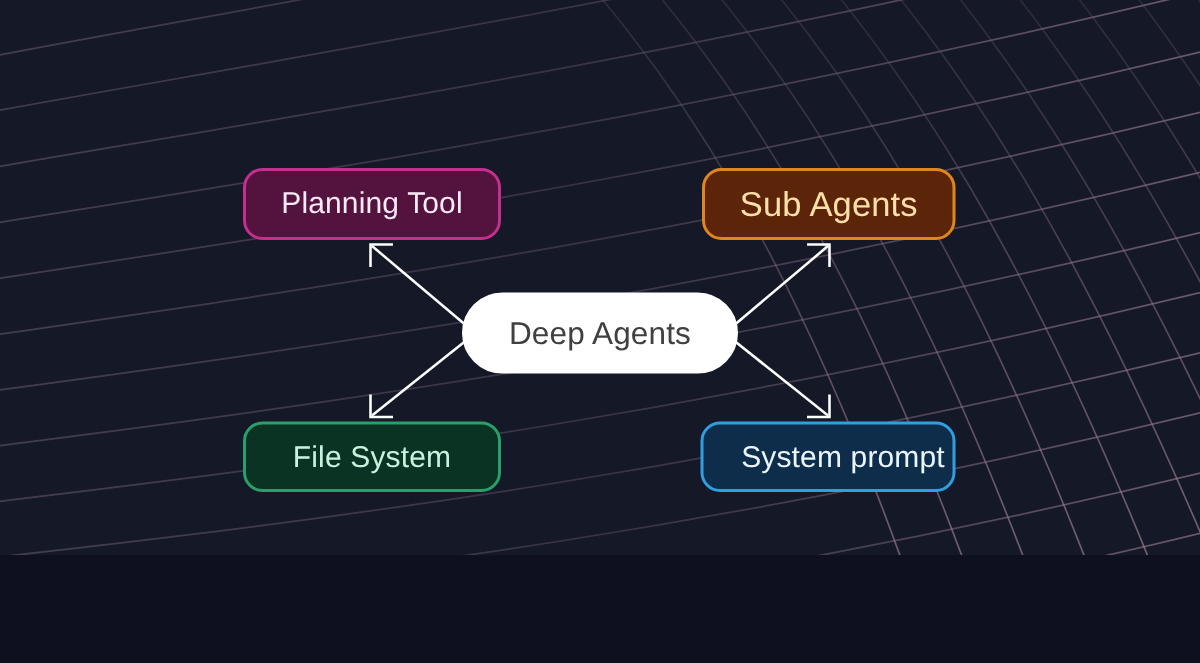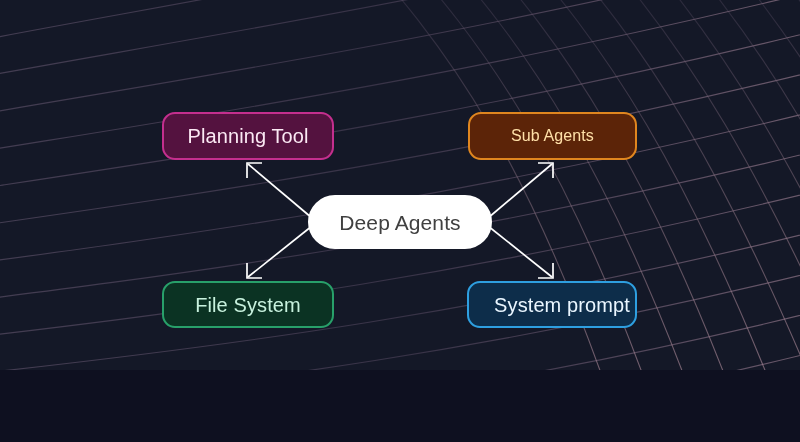--- a/index.html
+++ b/index.html
@@ -85,21 +85,21 @@
 
   #node-sub-agents {
     left: 468px;
     top: 112px;
     width: 169px;
     height: 48px;
     border-radius: 13px;
     background: #5c2408;
     border-color: #e0861f;
     color: #ffe0a8;
-    font-size: 16px;
+    font-size: 23px;
   }
 
   #node-file-system {
     left: 162px;
     top: 281px;
     width: 172px;
     height: 47px;
     border-radius: 13px;
     background: #0b3323;
     border-color: #28a06a;

